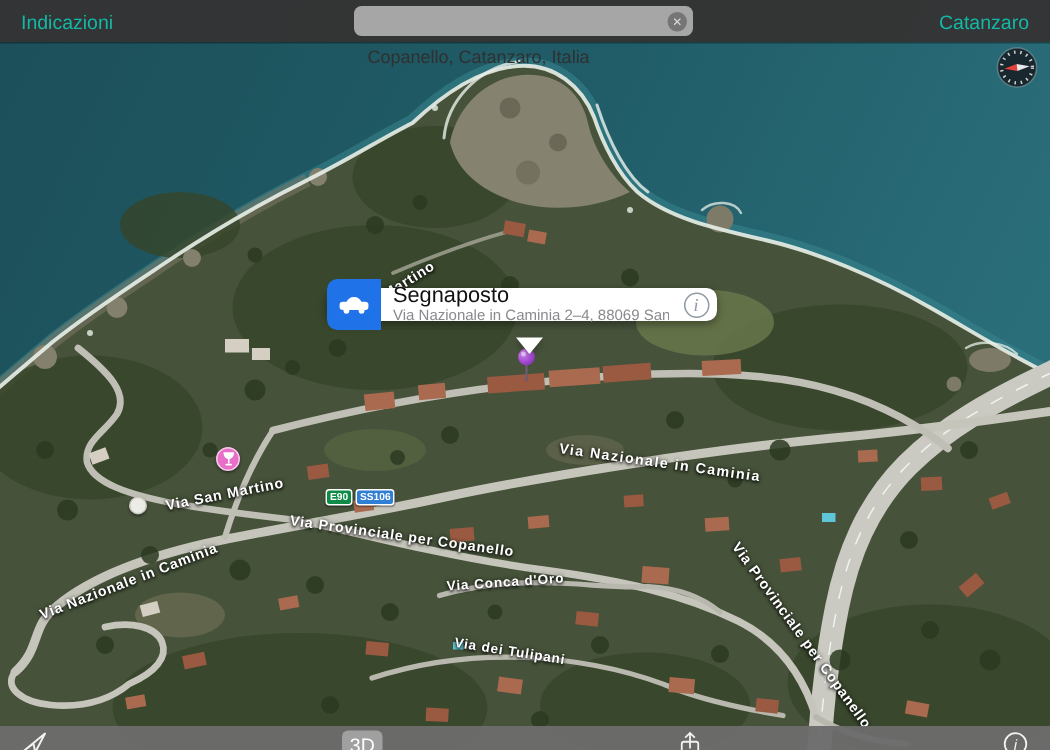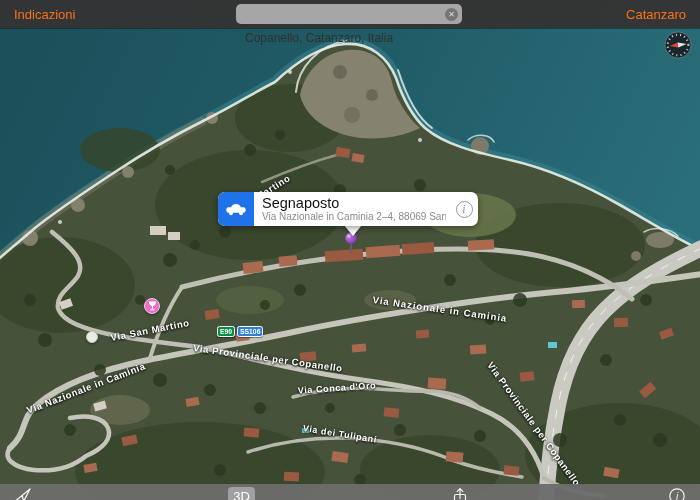--- a/index.html
+++ b/index.html
@@ -24,40 +24,40 @@
   
   .poi{position:absolute;border-radius:50%;z-index:5;box-shadow:0 1px 2px rgba(0,0,0,.45);}
   .poi-drink{left:144px;top:298px;width:16px;height:16px;background:#e86fc8;border:1px solid #f6c9ea;
              display:flex;align-items:center;justify-content:center;}
   .poi-plain{left:86px;top:331px;width:12px;height:12px;background:#ecece6;border:1px solid #c9c9c2;}
 
   
   .pin{position:absolute;left:343px;top:229px;width:16px;height:28px;z-index:6;}
 
   
-  .callout{position:absolute;left:218px;top:192px;width:260px;height:34px;background:#fff;
+  .callout{position:absolute;left:218px;top:192px;width:260px;height:22px;background:#fff;
            border-radius:7px;z-index:7;display:flex;align-items:center;
            box-shadow:0 2px 6px rgba(0,0,0,.4);}
   .callout-tail{position:absolute;left:344px;top:225px;z-index:7;width:0;height:0;
                 border-left:9px solid transparent;border-right:9px solid transparent;
                 border-top:11px solid #fff;filter:drop-shadow(0 2px 2px rgba(0,0,0,.25));}
   .callout-car{width:36px;height:34px;background:#1f72e8;border-radius:7px 0 0 7px;flex:0 0 36px;
                display:flex;align-items:center;justify-content:center;cursor:pointer;}
   .callout-texts{flex:1;min-width:0;padding:2px 4px 2px 8px;}
   .callout-title{font-size:14.5px;color:#111;line-height:16px;}
   .callout-sub{font-size:10px;color:#8a8a8e;line-height:12px;white-space:nowrap;overflow:hidden;}
   .callout-info{flex:0 0 28px;display:flex;align-items:center;justify-content:center;cursor:pointer;}
   .info-ring{width:17px;height:17px;border:1.4px solid #8f98a3;border-radius:50%;
              display:flex;align-items:center;justify-content:center;
              font-family:"Liberation Serif",serif;font-style:italic;font-size:12px;color:#8f98a3;}
 
   
   .topbar{position:absolute;left:0;top:0;width:700px;height:28px;background:rgba(52,52,52,.97);
           z-index:10;display:flex;align-items:center;box-shadow:0 1px 0 rgba(0,0,0,.35);}
-  .tb-btn{color:#f97316;font-size:13px;padding:0 14px;cursor:pointer;}
+  .tb-btn{color:#14b8a6;font-size:13px;padding:0 14px;cursor:pointer;}
   .tb-left{position:absolute;left:0;}
   .tb-right{position:absolute;right:0;}
   .searchbox{position:absolute;left:236px;top:4px;width:226px;height:20px;background:#a6a6a6;
              border-radius:5px;display:flex;align-items:center;padding:0 4px 0 9px;}
   .searchbox input{flex:1;min-width:0;border:none;background:transparent;outline:none;
                    font-size:12px;color:#303030;padding:0;margin-top:48px;}
   .clear-btn{flex:0 0 13px;width:13px;height:13px;border-radius:50%;background:#757575;color:#dedede;
              font-size:8px;line-height:13px;text-align:center;cursor:pointer;}
 
   

